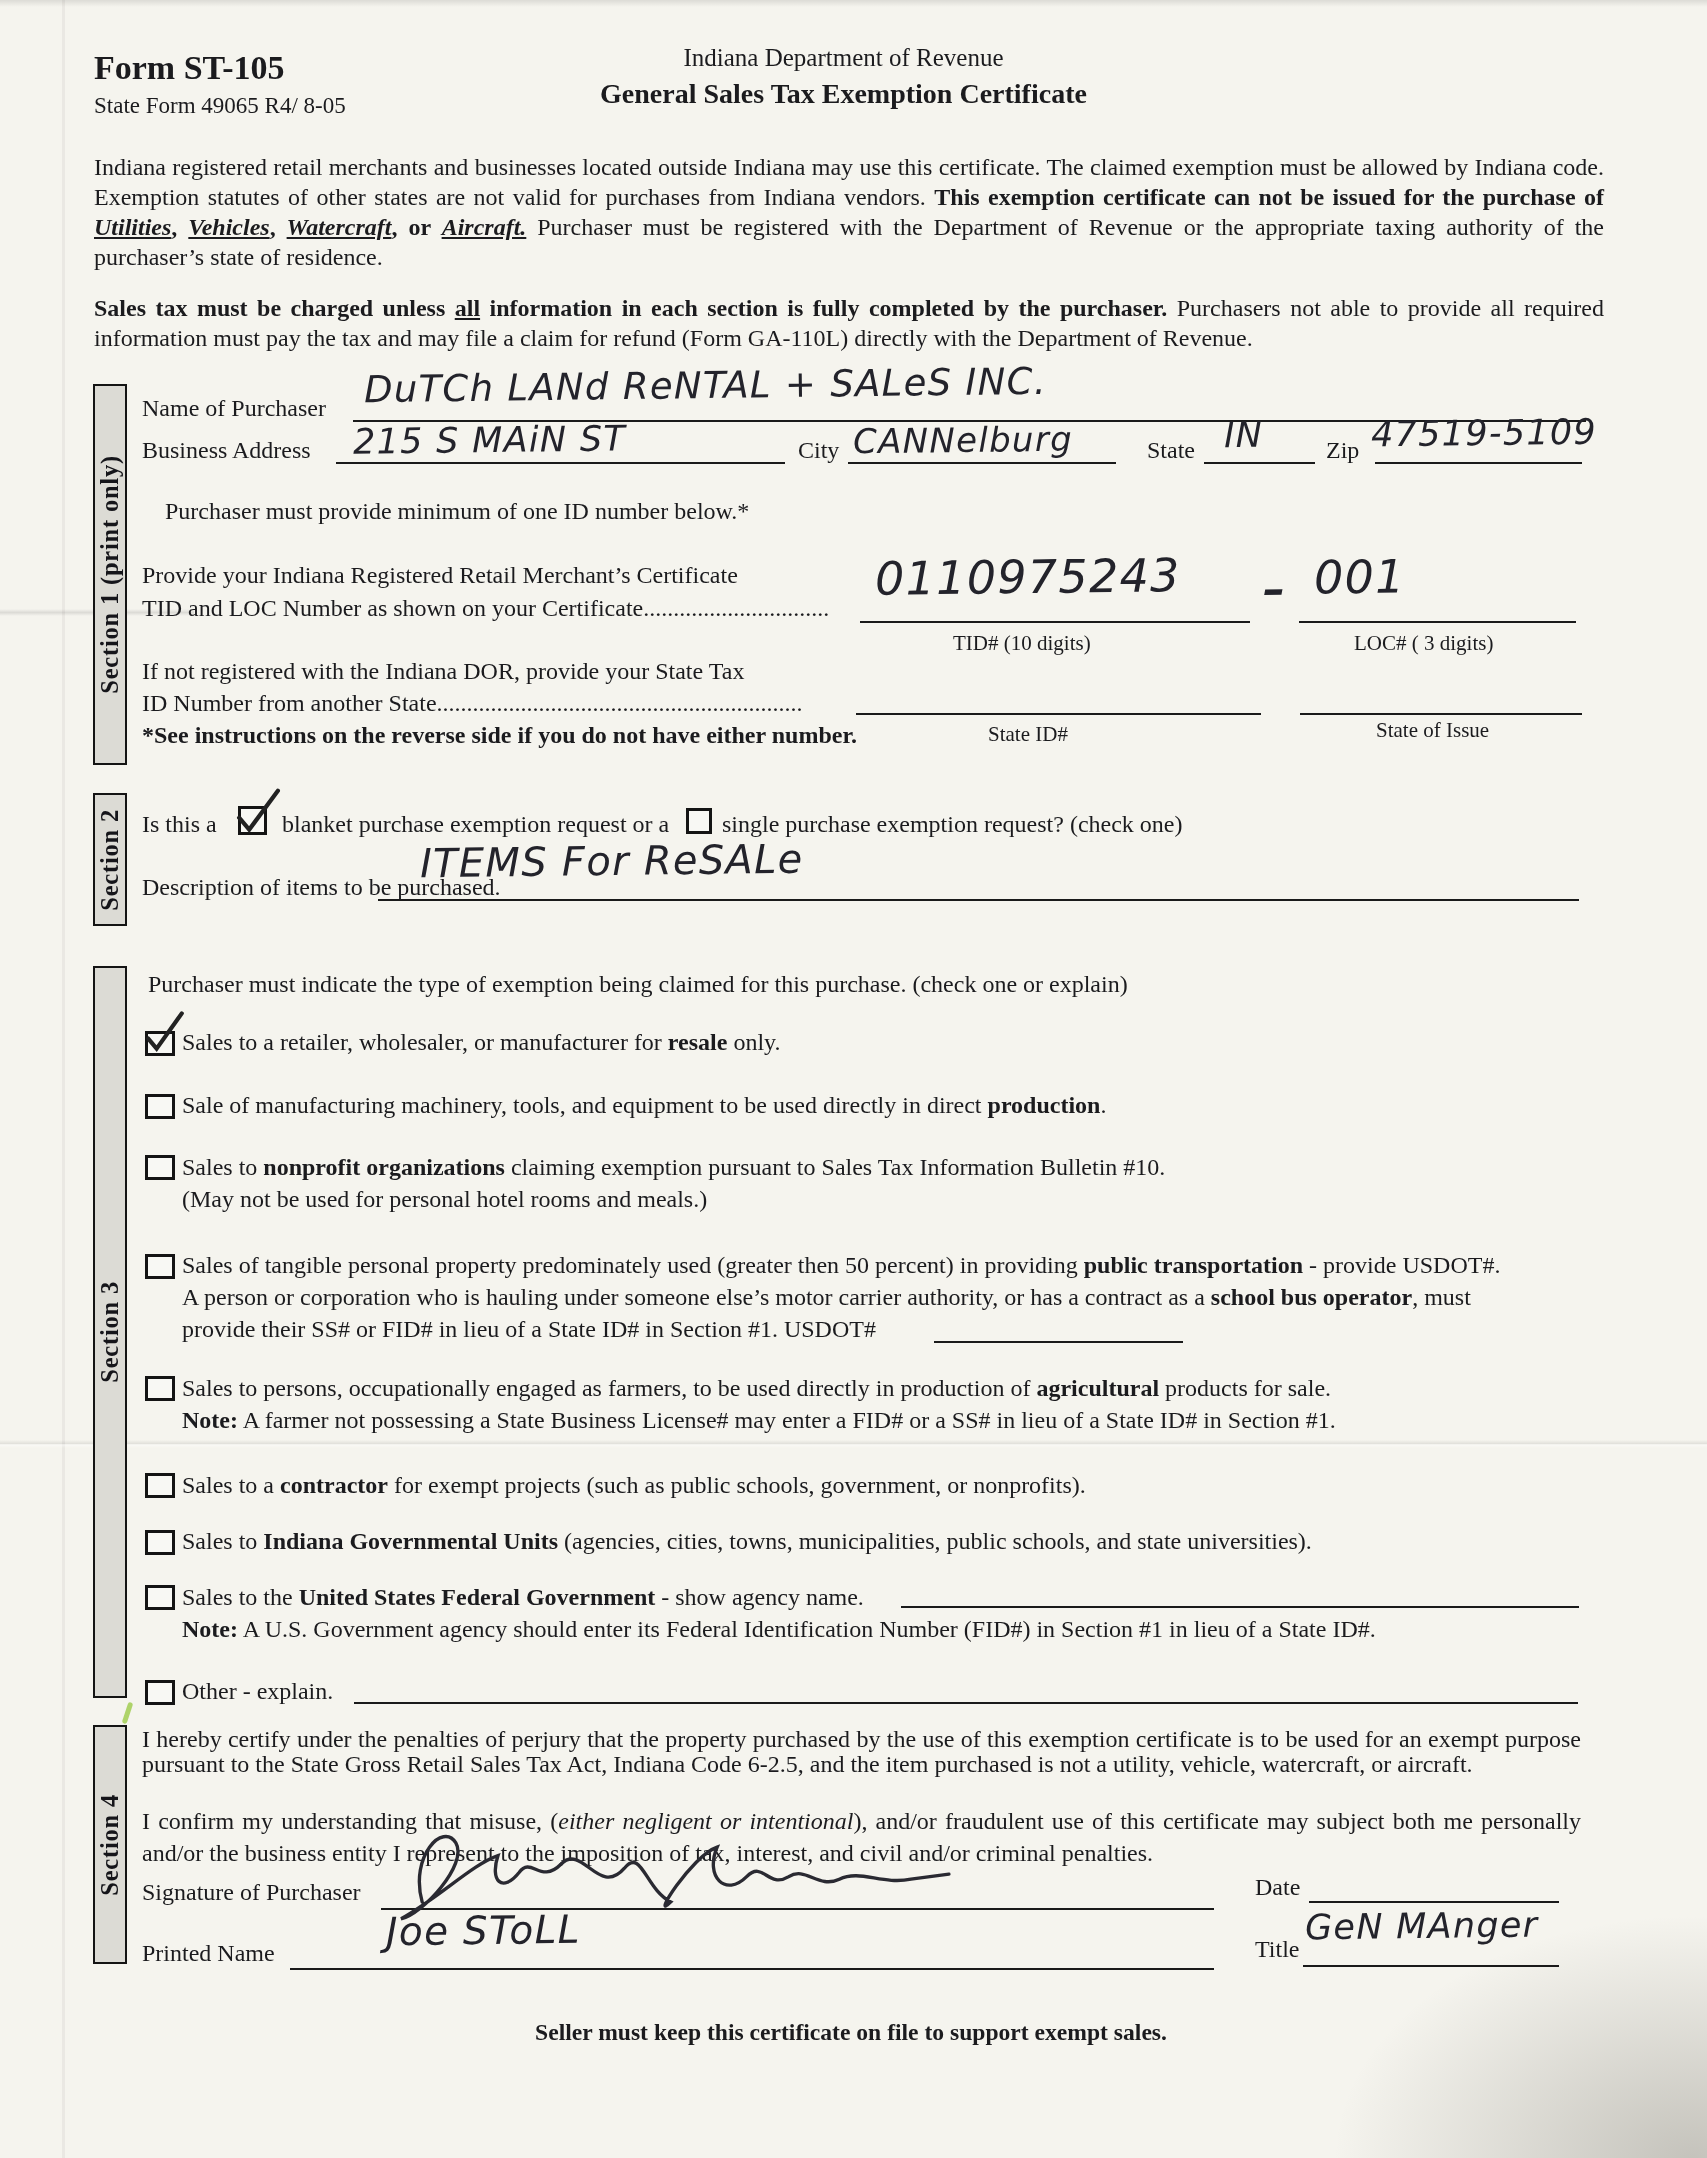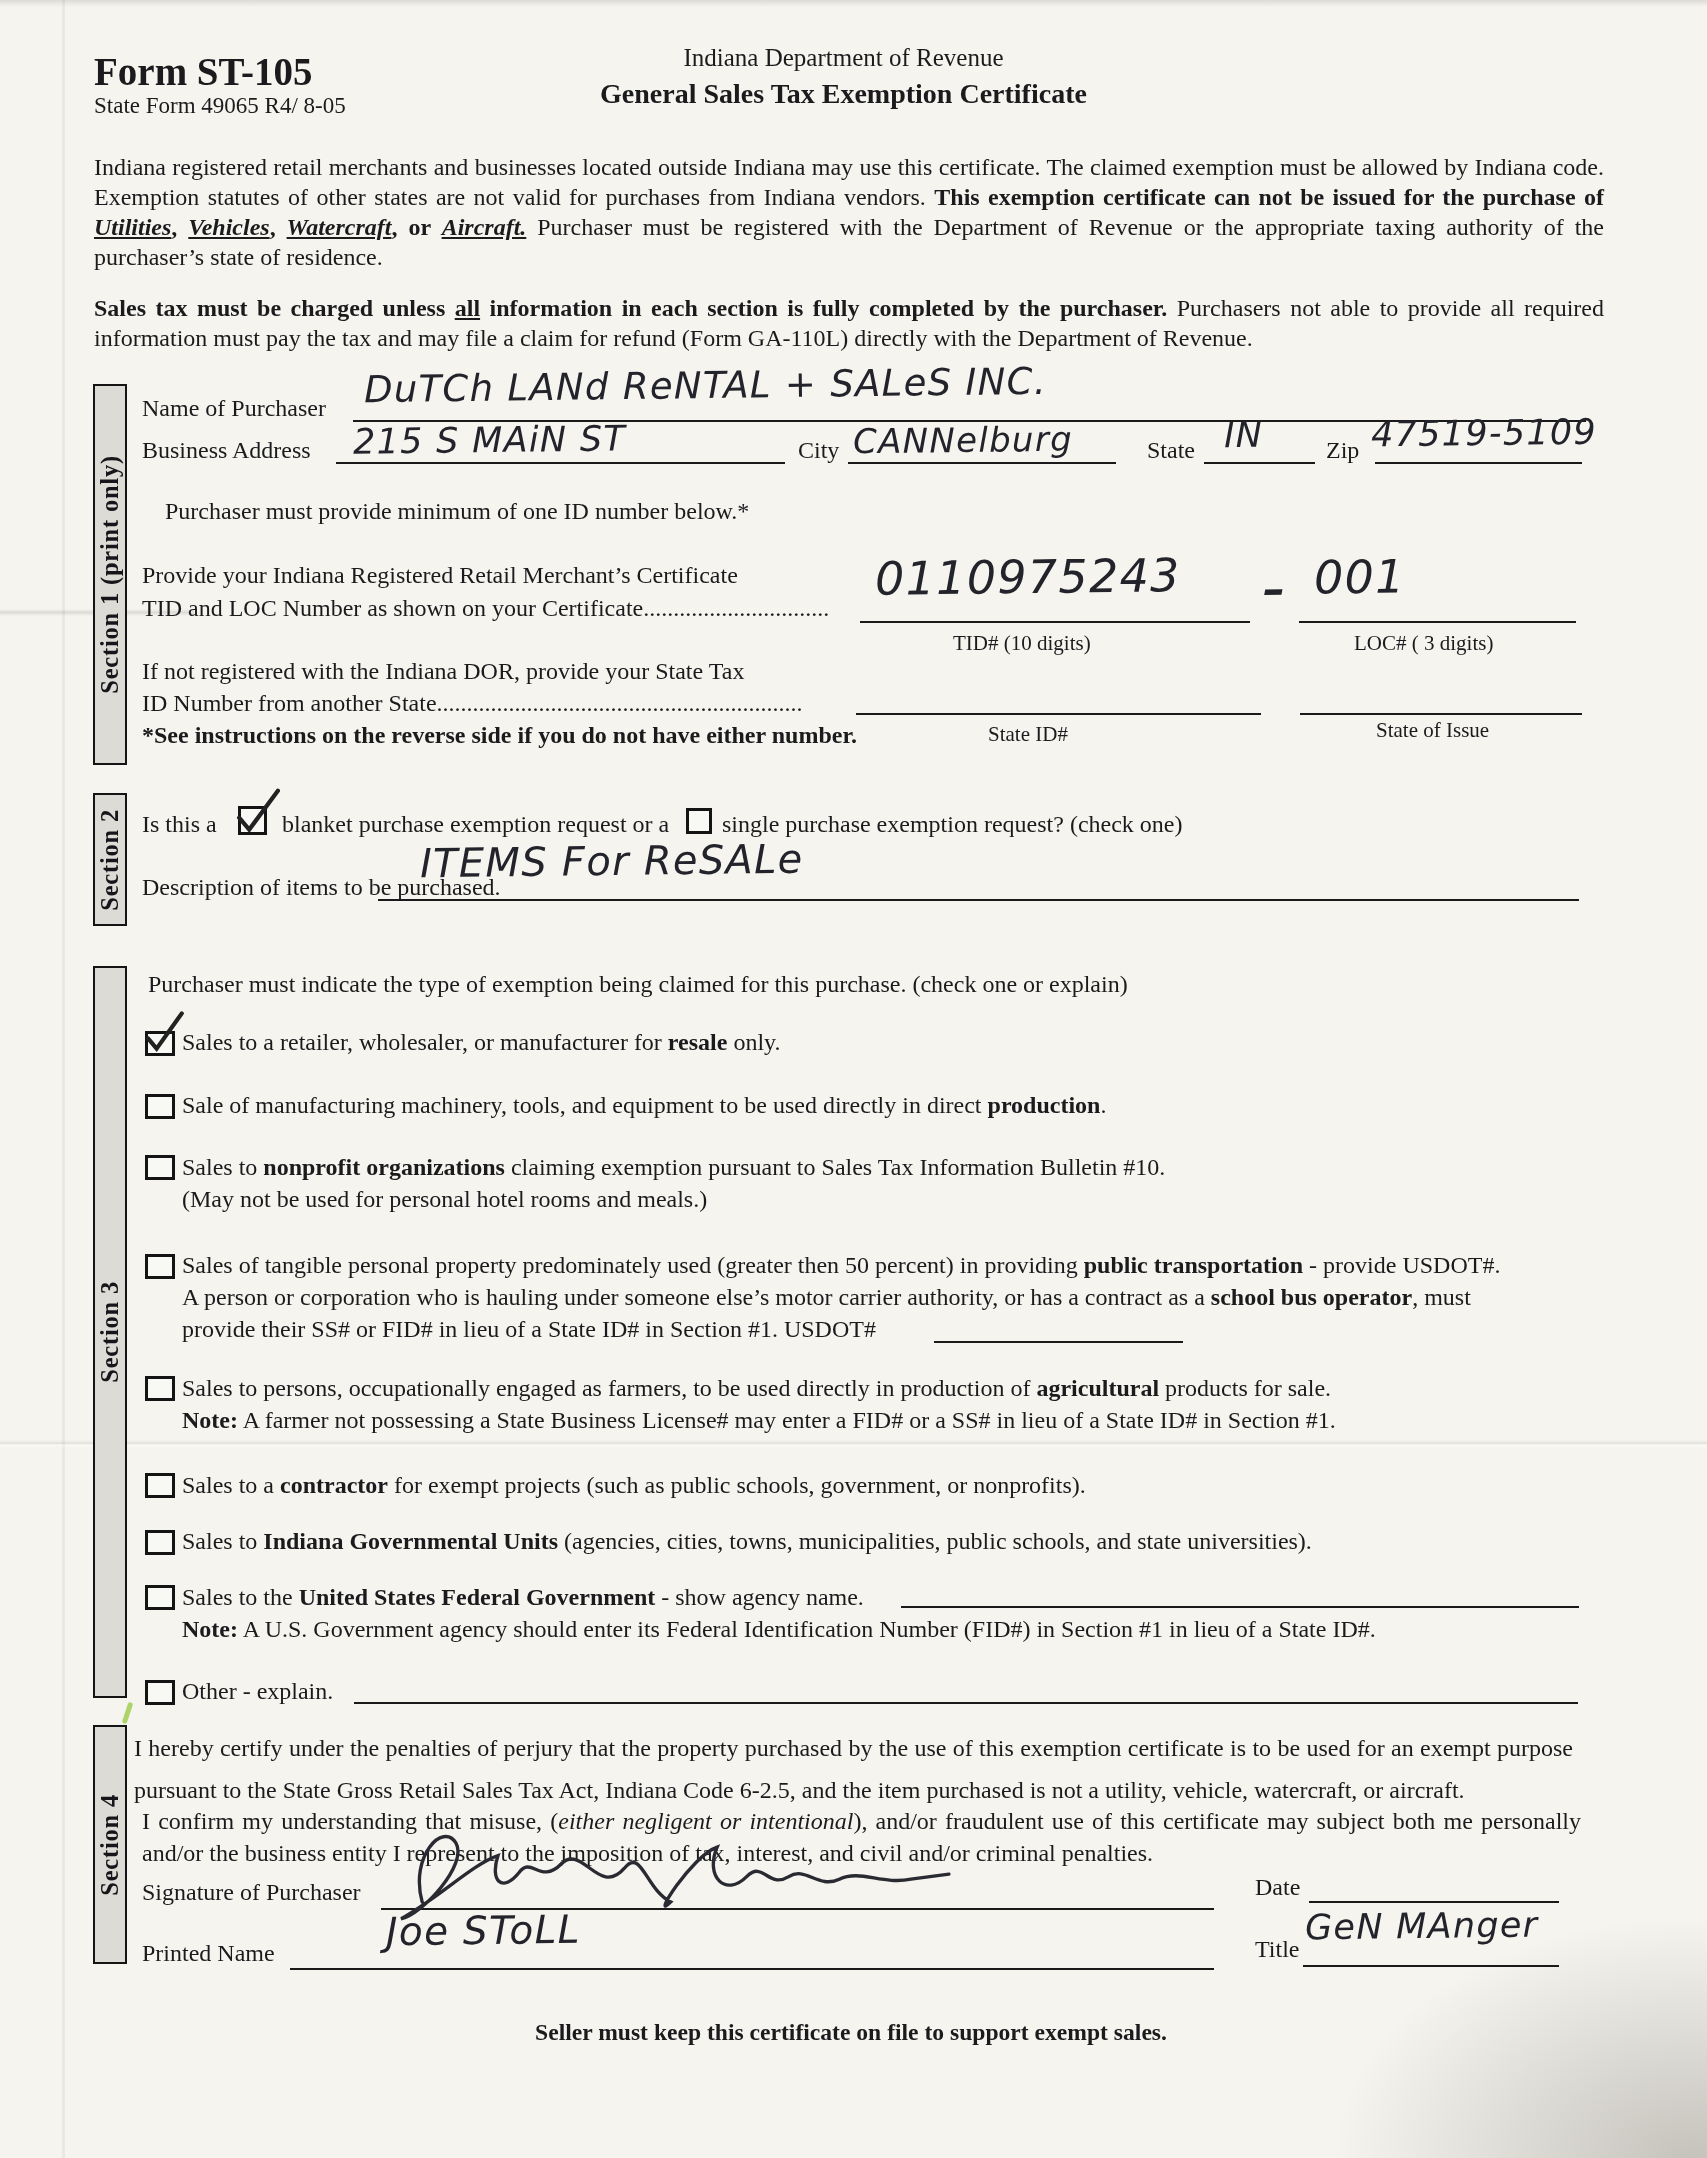--- a/index.html
+++ b/index.html
@@ -37,21 +37,21 @@
 
 <div class="page">
 
   <div class="edge-top"></div>
   <div class="crease-v"></div>
   <div class="crease-h-small" style="top:609px;"></div>
   <div class="crease-h" style="top:1440px;"></div>
   <div class="corner-shadow"></div>
   <div class="hl-mark"></div>
 
-  <div class="lbl b" style="left:94px;top:49px;font-size:39px;">Form ST-105</div>
+  <div class="lbl b" style="left:94px;top:49px;font-size:34px;">Form ST-105</div>
   <div class="lbl" style="left:94px;top:93px;font-size:23px;">State Form 49065  R4/ 8-05</div>
   <div class="abs" style="left:253px;top:44px;width:1181px;text-align:center;font-size:25px;">Indiana Department of Revenue</div>
   <div class="abs b" style="left:253px;top:78px;width:1181px;text-align:center;font-size:28px;">General Sales Tax Exemption Certificate</div>
 
   <div class="par" style="left:94px;top:152px;width:1510px;">
     <span>Indiana registered retail merchants and  businesses located outside Indiana may use this certificate. The claimed exemption must be allowed by Indiana code.   Exemption statutes of other states are not valid for purchases from Indiana vendors.  </span><span class="b">This exemption certificate can not be issued for the purchase of </span><span class="iu">Utilities</span><span class="b">, </span><span class="iu">Vehicles</span><span class="b">, </span><span class="iu">Watercraft</span><span class="b">, or </span><span class="iu">Aircraft.</span><span>  Purchaser must be registered with the Department of Revenue or the appropriate taxing authority of the purchaser’s  state of residence.</span>
   </div>
 
   <div class="par" style="left:94px;top:293px;width:1510px;">
     <span class="b">Sales tax must be charged unless </span><span class="b u">all</span><span class="b"> information in each section is fully completed by the purchaser.</span><span> Purchasers not able to provide all required information must pay the tax and may file a claim for refund (Form GA-110L) directly with the Department of Revenue.</span>
@@ -178,21 +178,21 @@
   </div>
 
   <div class="cb" style="left:145px;top:1680px;width:23.6px;height:18.6px;"></div>
   <div class="lbl" style="left:182px;top:1678px;">Other - explain.</div>
   <div class="line" style="left:354px;top:1702px;width:1224px;"></div>
 
   <div class="vbar" style="top:1725px;height:239px;">
     <span>Section 4</span>
   </div>
 
-  <div class="par" style="left:134px;top:1727px;width:1439px;line-height:42px;">I hereby certify under the penalties of perjury that the property purchased by the use of this exemption certificate is to be used for an exempt purpose pursuant to the State Gross Retail Sales Tax Act, Indiana Code 6-2.5, and the item purchased is not a utility, vehicle, watercraft, or aircraft.</div>
+  <div class="par" style="left:142px;top:1727px;width:1439px;line-height:25px;">I hereby certify under the penalties of perjury that the property purchased by the use of this exemption certificate is to be used for an exempt purpose pursuant to the State Gross Retail Sales Tax Act, Indiana Code 6-2.5, and the item purchased is not a utility, vehicle, watercraft, or aircraft.</div>
 
   <div class="par" style="left:142px;top:1805px;width:1439px;line-height:32px;">
     <span>I confirm my understanding that misuse, (</span><span style="font-style:italic;">either negligent or intentional</span><span>), and/or fraudulent use of this certificate may subject both me personally and/or the business entity I represent to the imposition of tax, interest, and civil and/or criminal penalties.</span>
   </div>
 
   <div class="lbl" style="left:142px;top:1879px;">Signature of Purchaser</div>
   <div class="line" style="left:381px;top:1908px;width:833px;"></div>
   <svg class="abs" style="left:363px;top:1805px;" width="624" height="118" viewBox="0 0 740 140">
     <path d="M70 115 C 55 60, 95 20, 110 45 C 125 70, 70 130, 45 135 C 90 110, 130 70, 160 60 C 150 90, 165 105, 185 80 C 200 60, 210 95, 235 70" stroke="#2a2a32" stroke-width="4" fill="none" stroke-linecap="round"></path>
     <path d="M235 70 C 260 45, 280 110, 310 75 C 330 50, 335 100, 365 115 C 340 140, 390 60, 420 50 C 405 85, 430 110, 455 85 C 475 65, 480 100, 505 85 C 525 72, 540 100, 565 88 C 590 76, 615 95, 650 88 L 695 82" stroke="#2a2a32" stroke-width="4" fill="none" stroke-linecap="round"></path>

